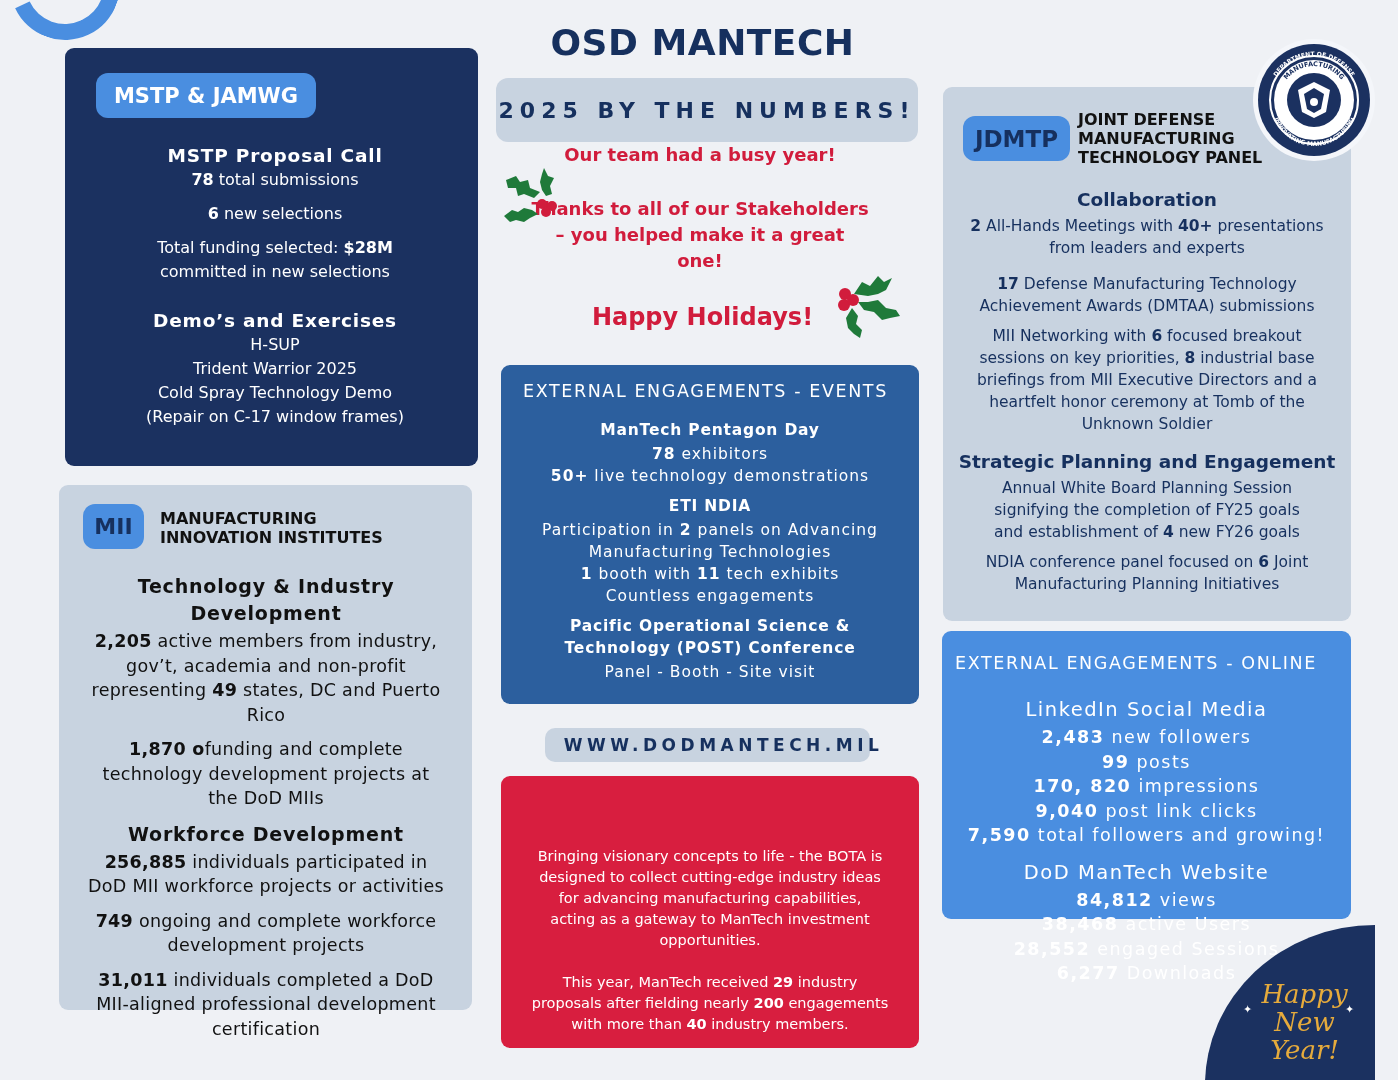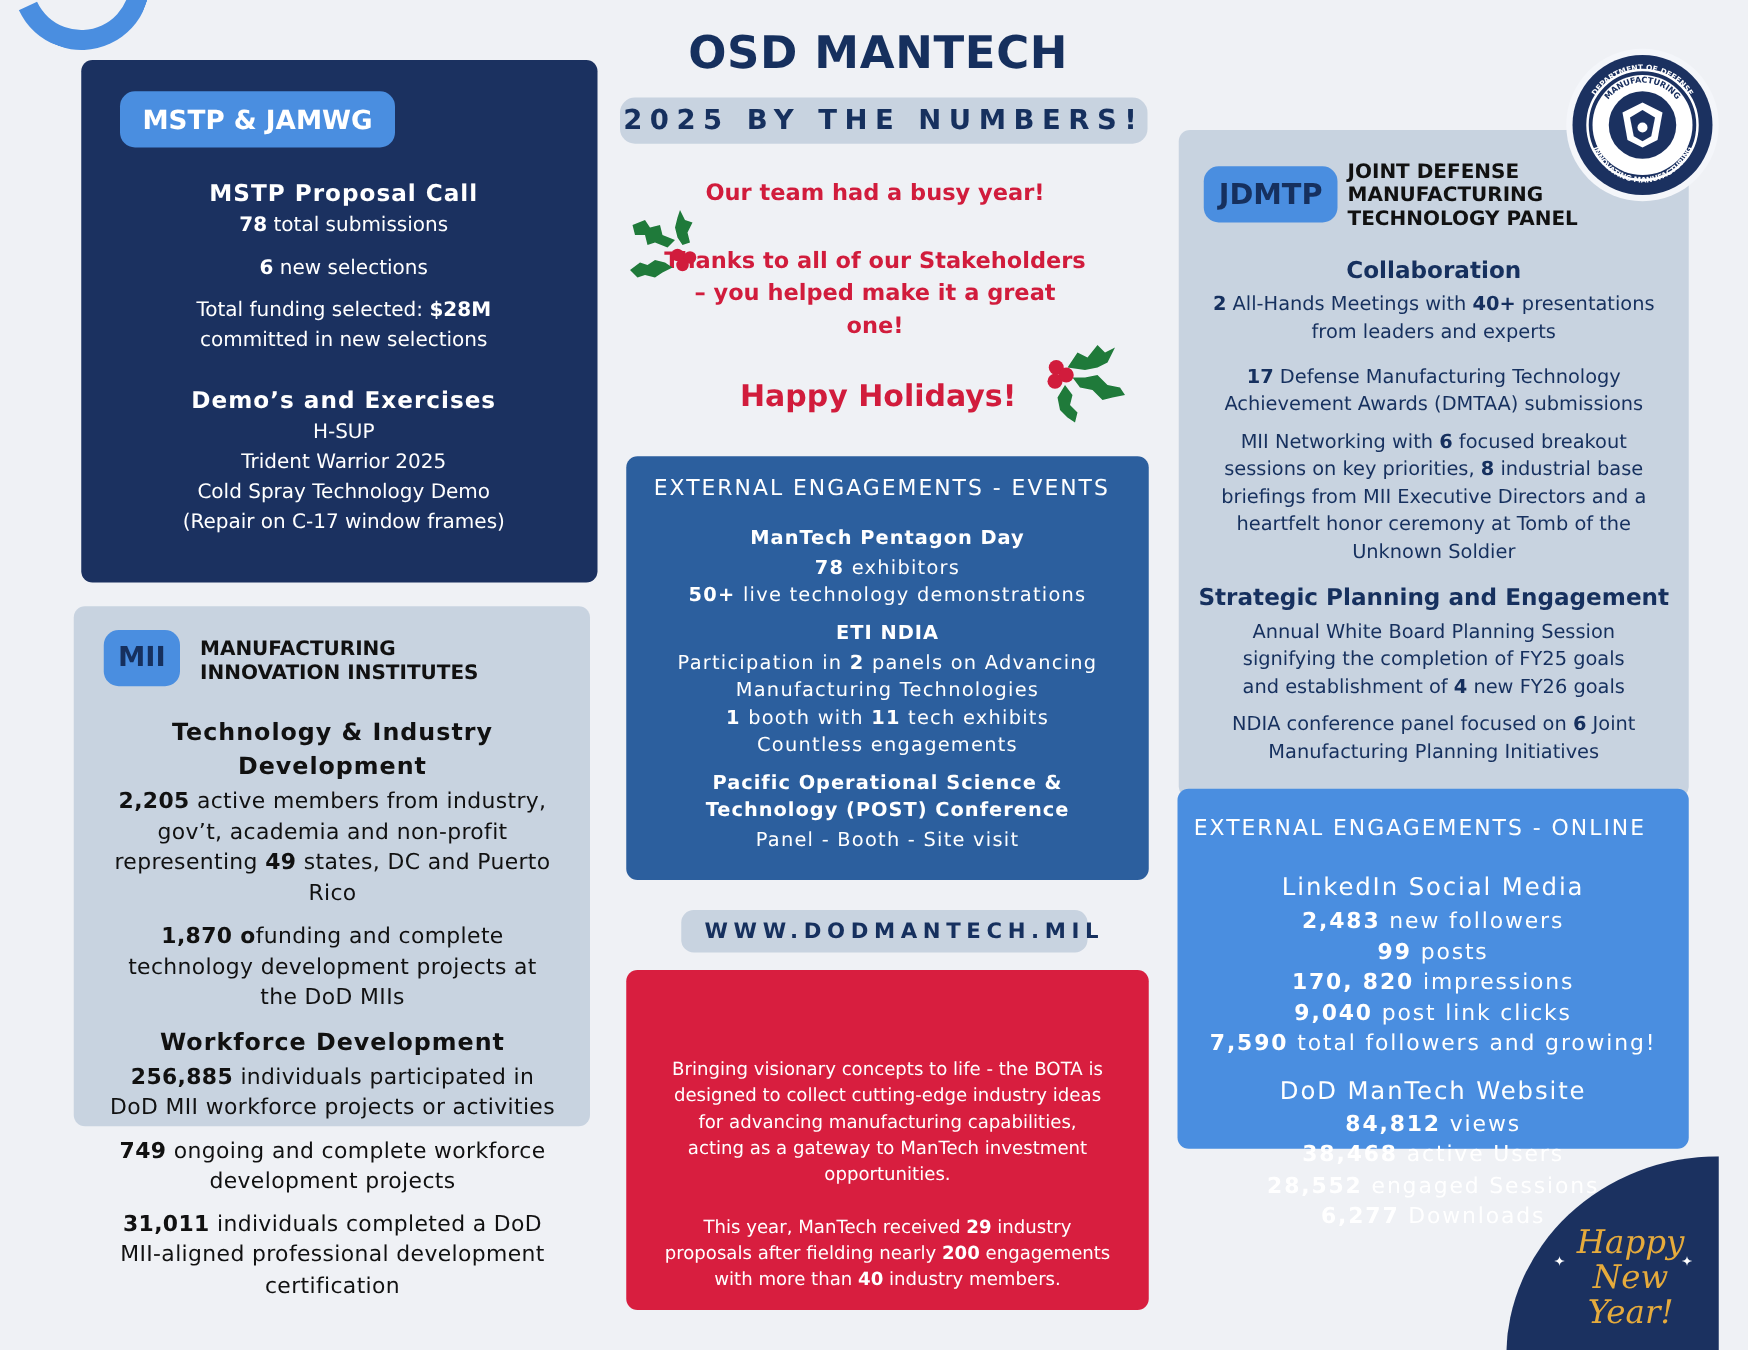--- a/index.html
+++ b/index.html
@@ -27,21 +27,21 @@
     transform: rotate(20deg);
   }
 
   
   .main-title {
     left: 500px; top: 22px; width: 405px; text-align: center;
     font-family: "DejaVu Sans", sans-serif; font-weight: 700;
     font-size: 36px; color: #16305e; letter-spacing: 0.5px;
   }
   .subtitle-pill {
-    left: 496px; top: 78px; width: 422px; height: 37px;
+    left: 496px; top: 78px; width: 422px; height: 64px;
     background: #c8d3e0; border-radius: 12px;
     display: flex; align-items: center; justify-content: center;
     font-weight: 700; font-size: 22px; color: #16305e; letter-spacing: 6px;
   }
 
   
   .holiday { color: #d11c3c; font-weight: 700; text-align: center; }
   .holiday-1 { left: 520px; top: 144px; width: 360px; font-size: 18px; }
   .holiday-2 { left: 530px; top: 196px; width: 340px; font-size: 18px; line-height: 26px; }
   .holiday-3 { left: 560px; top: 303px; width: 285px; font-size: 24px; }
@@ -54,21 +54,21 @@
     font-weight: 700; color: #fff;
     display: flex; align-items: center; justify-content: center;
   }
   .mstp .tag { left: 31px; top: 25px; width: 220px; height: 45px; font-size: 21px; }
   .mstp .content { position: absolute; left: 20px; top: 97px; width: 380px; text-align: center; }
   .sec-h { font-weight: 700; font-size: 18.5px; letter-spacing: 0.8px; margin-bottom: 2px; }
   .line { font-size: 16px; line-height: 24px; }
   .gap { height: 10px; }
 
   
-  .mii { left: 59px; top: 485px; width: 413px; height: 416px; }
+  .mii { left: 59px; top: 485px; width: 413px; height: 525px; }
   .mii .tag, .jd .tag { color: #16305e; }
   .mii .tag { left: 24px; top: 19px; width: 61px; height: 45px; font-size: 22px; }
   .side-title { position: absolute; font-weight: 700; font-size: 16px; line-height: 19px; color: #111; }
   .mii .side-title { left: 101px; top: 24px; }
   .mii .content { position: absolute; left: 12px; top: 88px; width: 390px; text-align: center; color: #111; }
   .mii .sec-h { font-size: 19px; line-height: 27px; }
   .mii .line { font-size: 17.5px; line-height: 24.5px; letter-spacing: 0.3px; }
 
   
   .events { left: 501px; top: 365px; width: 418px; height: 339px; }
@@ -90,21 +90,21 @@
   
   .bota { left: 501px; top: 776px; width: 418px; height: 272px; }
   .bota .title {
     position: absolute; left: 50px; top: 18px; width: 330px; text-align: center;
     font-weight: 700; font-size: 17.5px; line-height: 20px;
   }
   .bota .content { position: absolute; left: 10px; top: 70px; width: 398px; text-align: center; }
   .bota .line { font-size: 14.5px; line-height: 21px; }
 
   
-  .jd { left: 943px; top: 87px; width: 408px; height: 534px; margin-top: 17px; }
+  .jd { left: 943px; top: 87px; width: 408px; height: 534px; }
   .jd .tag { left: 20px; top: 29px; width: 107px; height: 45px; font-size: 23px; }
   .jd .side-title { left: 135px; top: 23px; }
   .jd .content { position: absolute; left: 10px; top: 100px; width: 388px; text-align: center; color: #16305e; }
   .jd .sec-h { font-size: 18.5px; line-height: 26px; color: #16305e; letter-spacing: 0; }
   .jd .line { font-size: 15.5px; line-height: 22px; }
   .jd .gap { height: 14px; }
 
   
   .seal { left: 1252px; top: 38px; width: 124px; height: 124px; }
 

